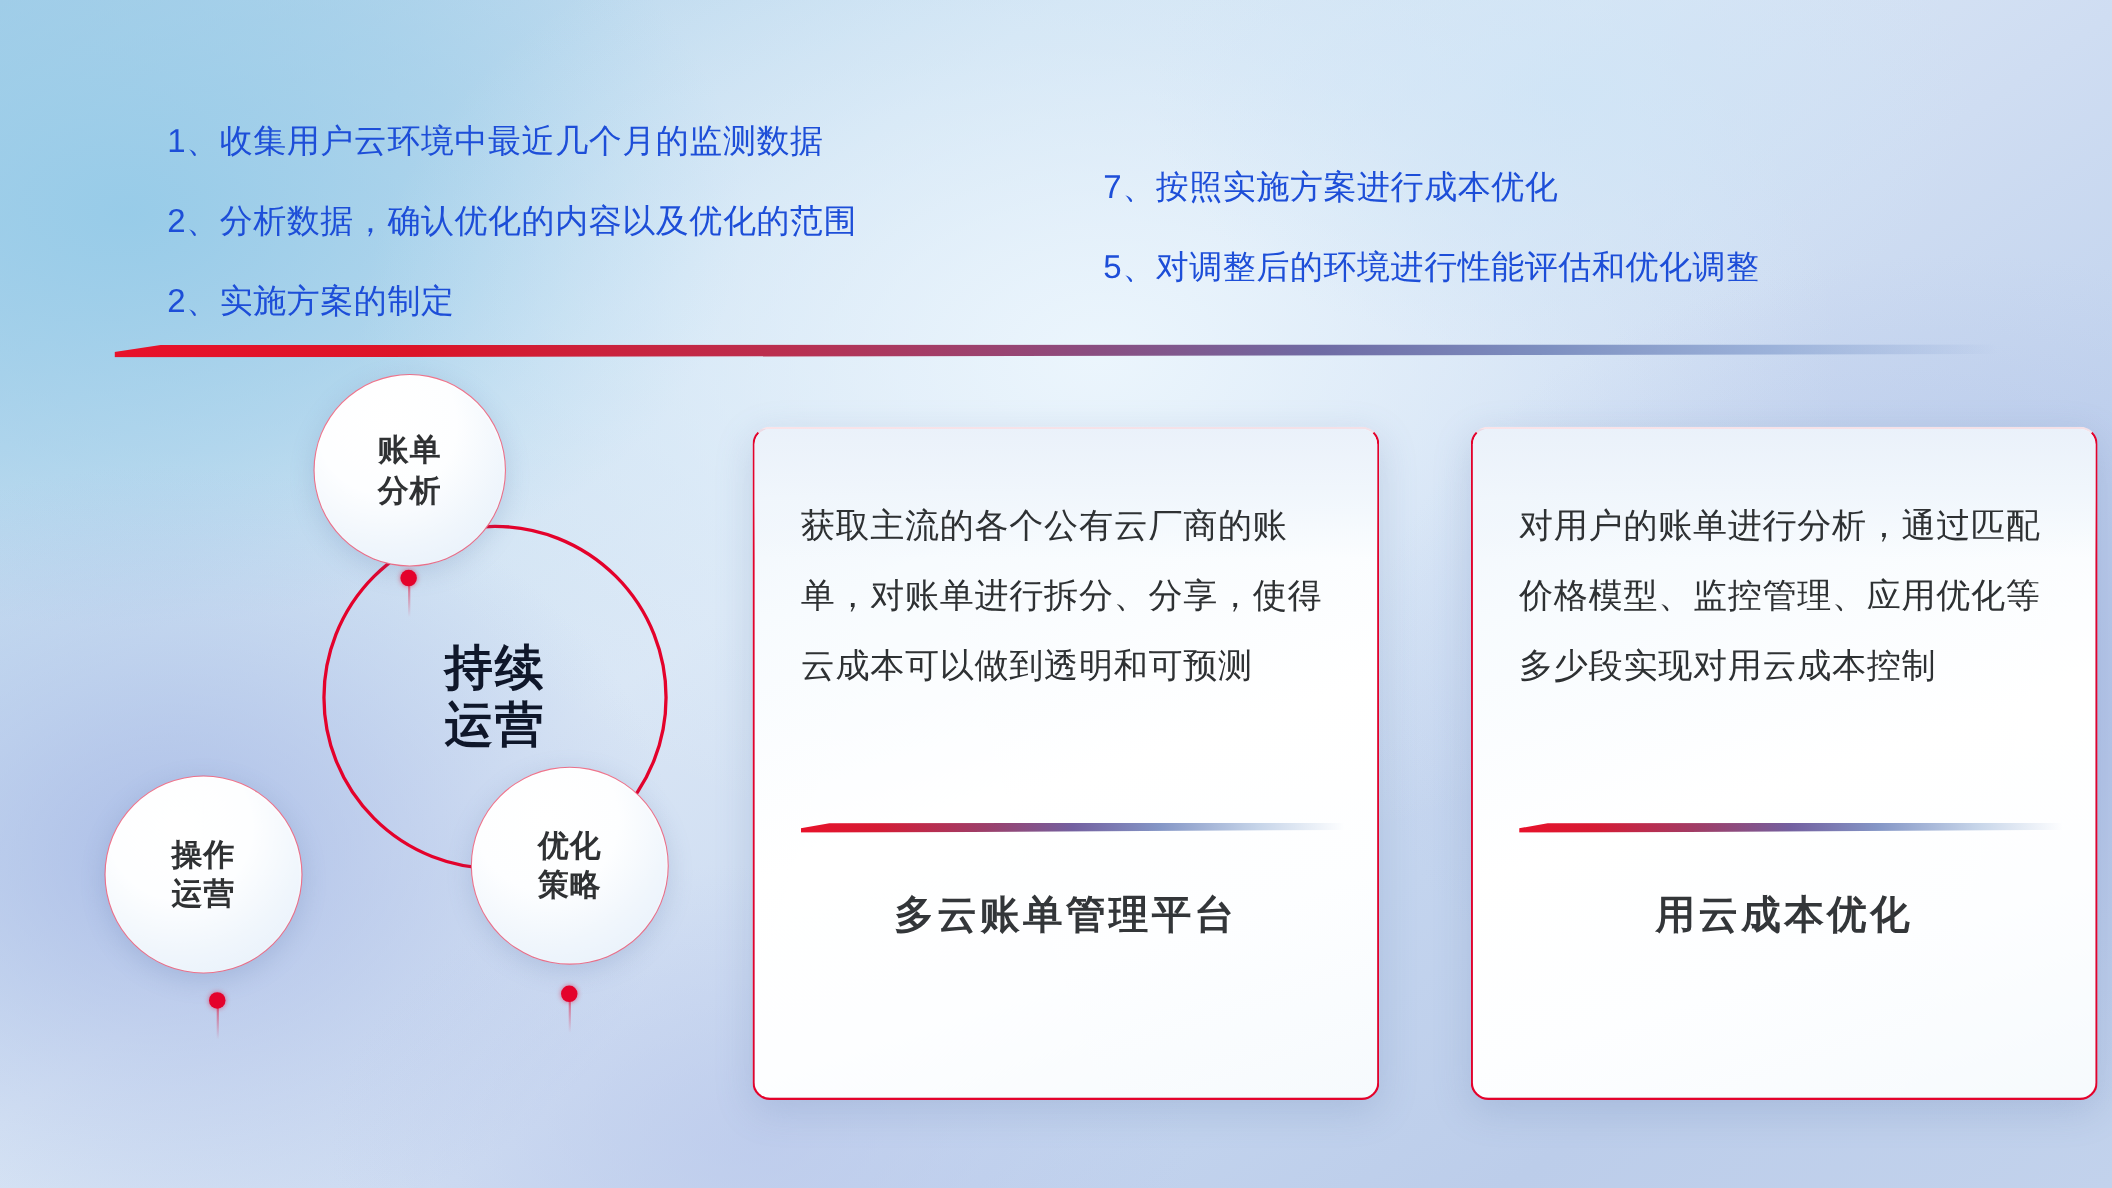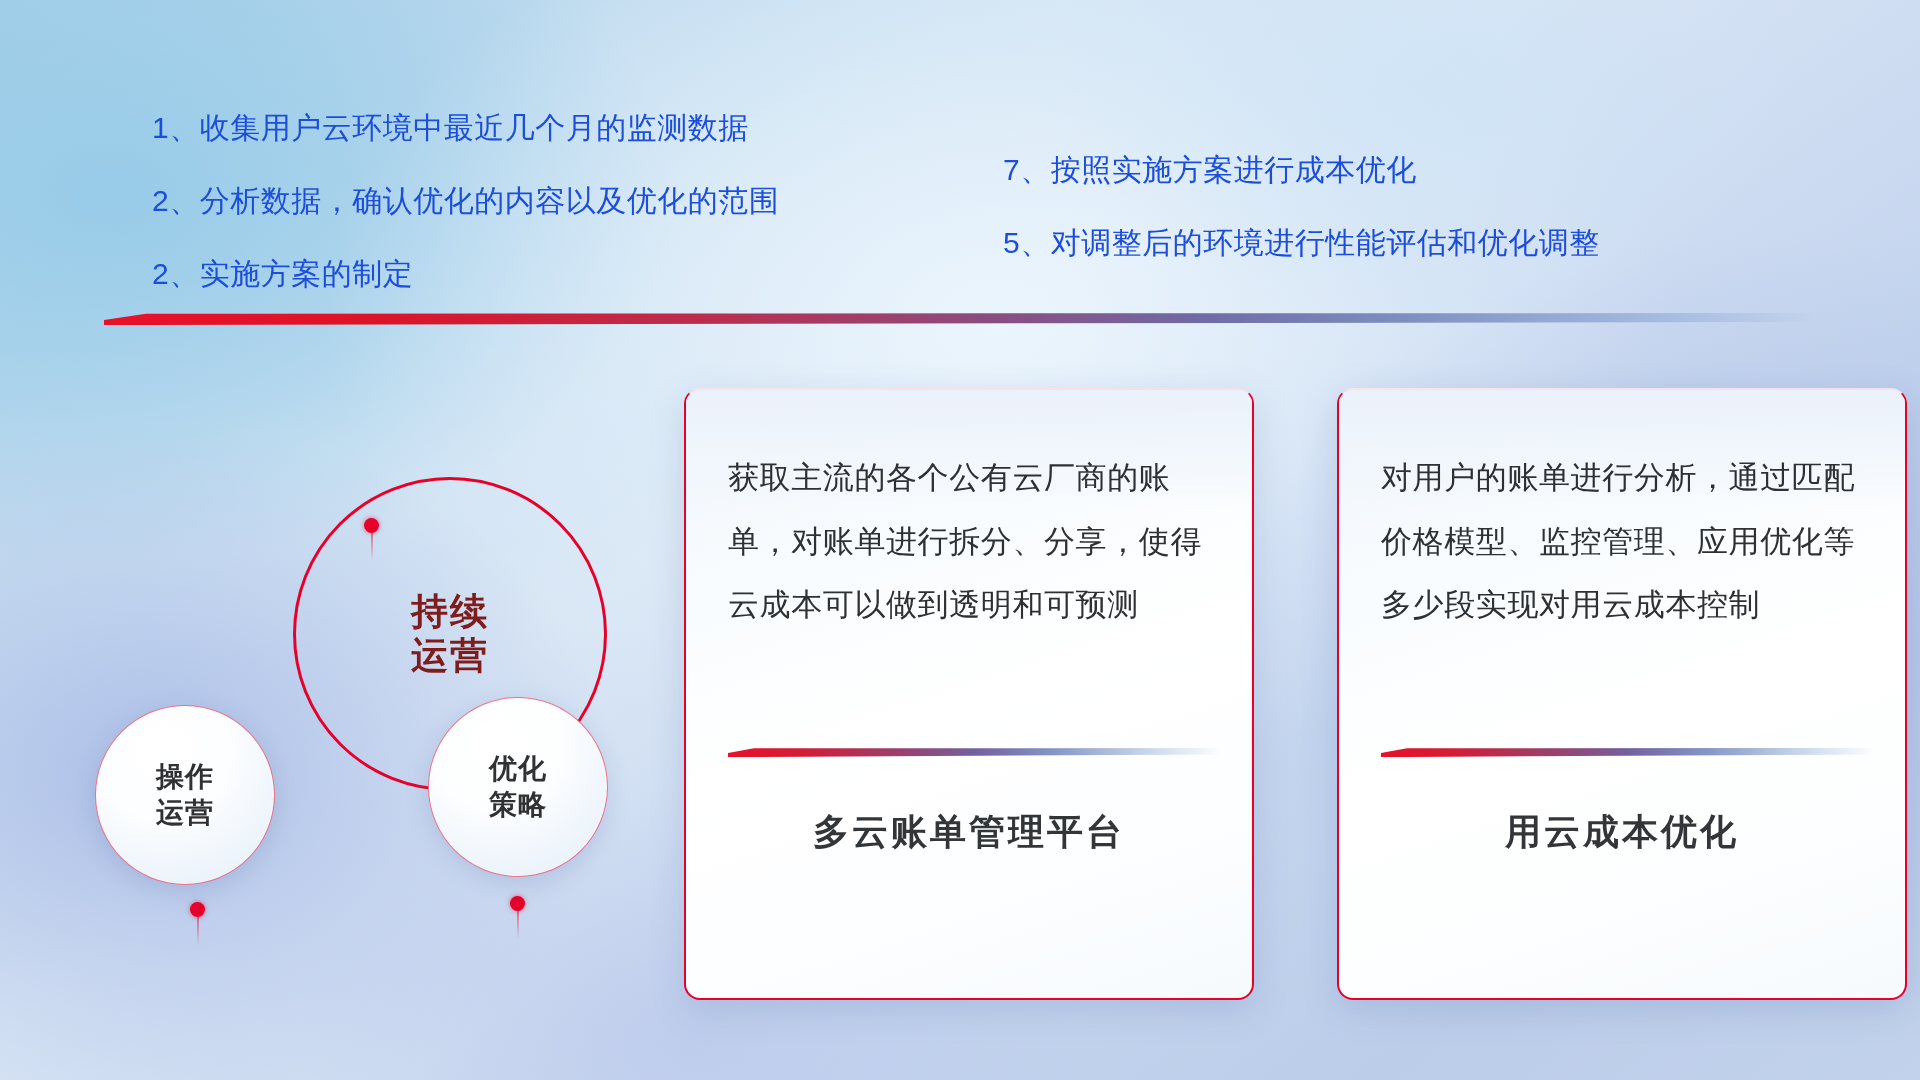--- a/index.html
+++ b/index.html
@@ -71,21 +71,21 @@
   #diagram { position:absolute; left:105px; top:345px; width:560px; height:610px; }
 
   .ring {
     position:absolute; left:188px; top:132px; width:314px; height:314px;
     border-radius:50%; border:3.5px solid #e4022b;
     box-shadow:0 0 0 0 rgba(0,0,0,0);
   }
   .ring-center {
     position:absolute; left:188px; top:132px; width:314px; height:314px;
     display:flex; flex-direction:column; align-items:center; justify-content:center;
-    color:#7f1d1d; font-size:37px; font-weight:bold; line-height:1.18;
+    color:#0f172a; font-size:44px; font-weight:bold; line-height:1.18;
     letter-spacing:2px; text-align:center;
   }
 
   .node {
     position:absolute; border-radius:50%;
     border:1.6px solid rgba(228,2,43,.55);
     background:
       radial-gradient(circle at 38% 26%, #ffffff 0%, #fdfeff 38%, #f0f6fc 66%, #e3eefa 100%);
     box-shadow:0 6px 22px rgba(90,120,170,.22), inset 0 1px 3px rgba(255,255,255,.9);
     display:flex; flex-direction:column; align-items:center; justify-content:center;
@@ -183,20 +183,24 @@
     <div class="bar"></div>
   </div>
 
   <div id="diagram">
     <div class="ring"></div>
     <div class="ring-center">
       <span>持续</span>
       <span>运营</span>
     </div>
 
+    <div class="node node-top">
+      <span>账单</span>
+      <span>分析</span>
+    </div>
     <div class="node node-left">
       <span>操作</span>
       <span>运营</span>
     </div>
     <div class="node node-right">
       <span>优化</span>
       <span>策略</span>
     </div>
 
     <div class="stem stem-top"></div>

